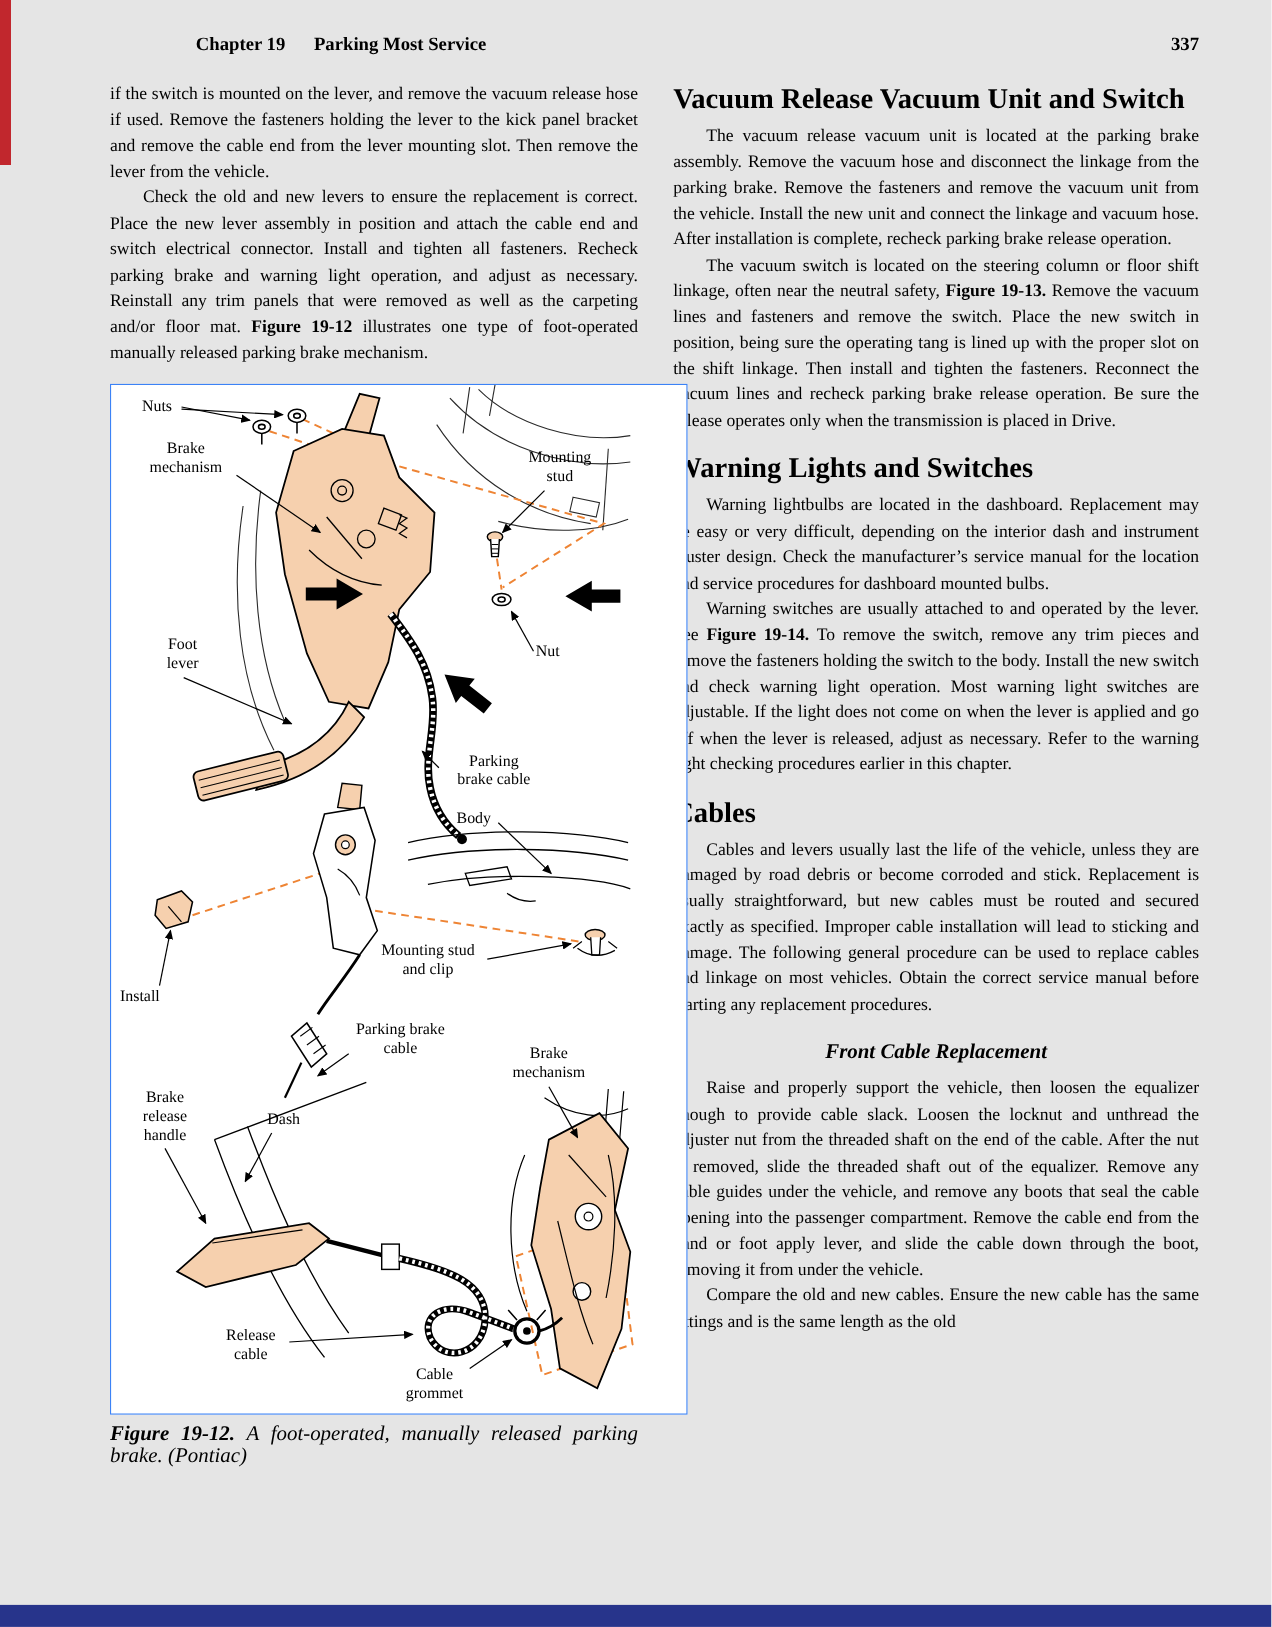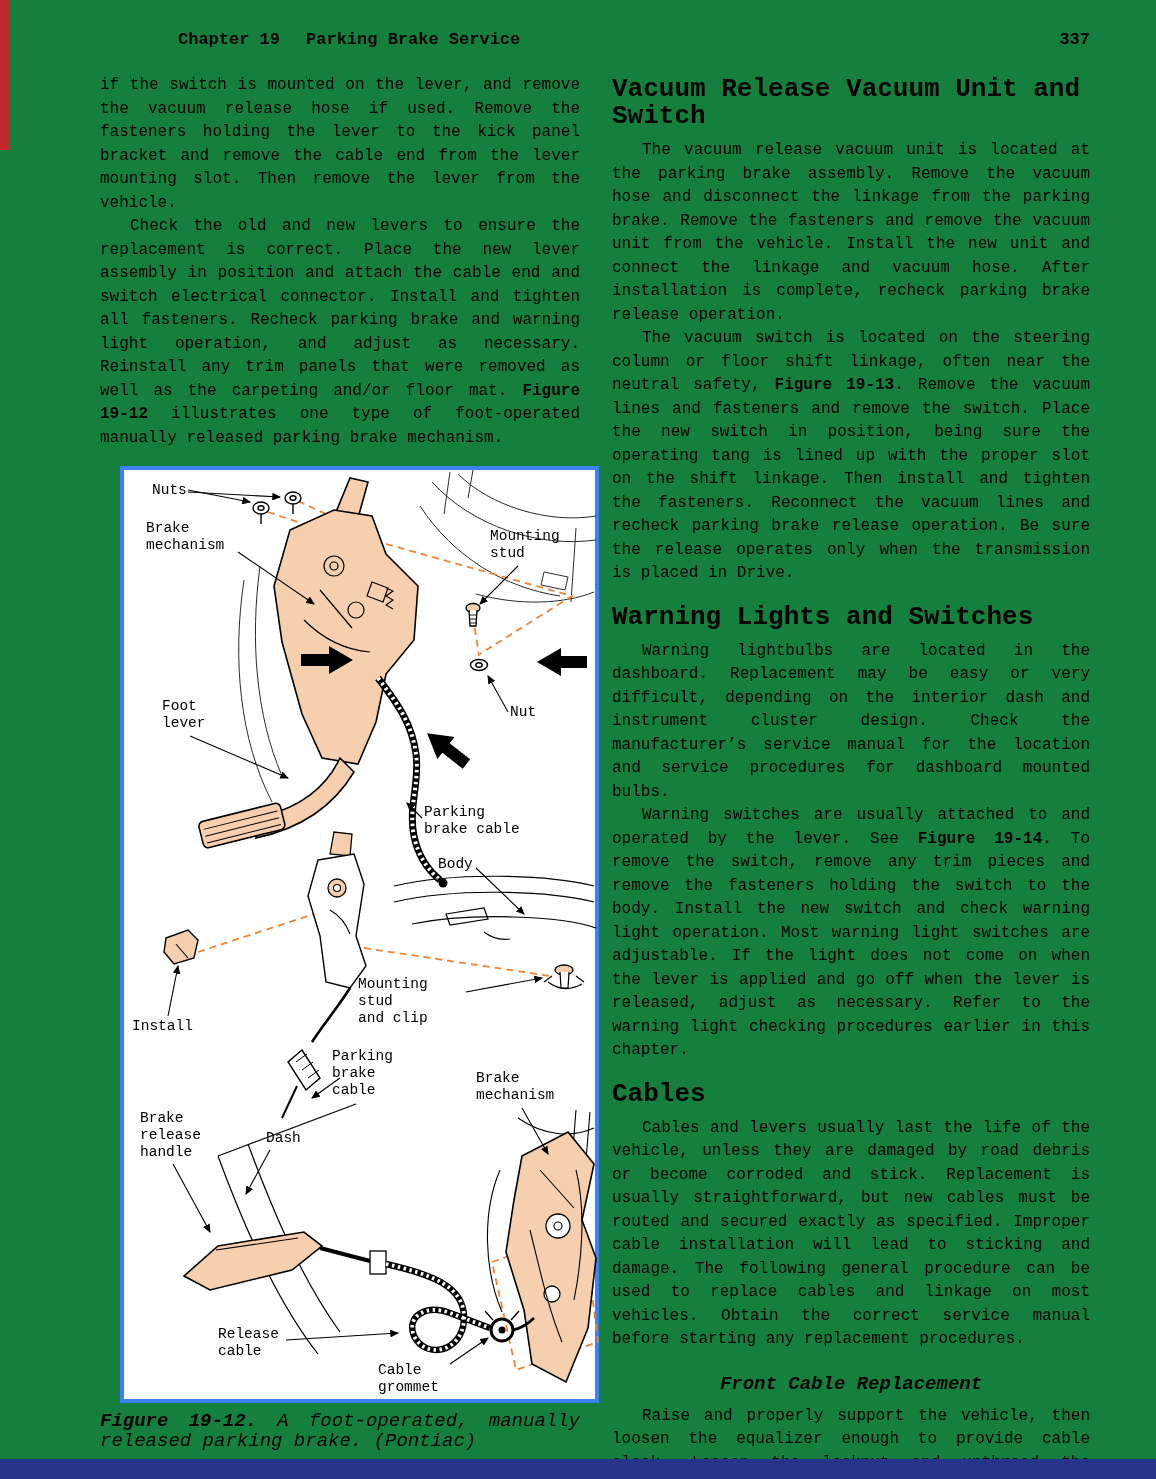--- a/index.html
+++ b/index.html
@@ -1,19 +1,19 @@
 <!DOCTYPE html>
 <html><head>
 <meta charset="utf-8">
 <style>
   * { margin:0; padding:0; box-sizing:border-box; }
   html,body { background:#ffffff; }
   .page {
-    position:relative; width:1156px; height:1479px; background:#15803d;
-    font-family:Liberation Mono, monospace; color:#000; overflow:hidden;
+    position:relative; width:1156px; height:1479px; background:#e5e5e5;
+    font-family:Liberation Serif, serif; color:#000; overflow:hidden;
   }
   .red-bar { position:absolute; left:0; top:0; width:10px; height:150px; background:#c1272d; }
   .blue-bar { position:absolute; left:0; bottom:0; width:100%; height:20px; background:#27348b; }
 
   .header {
     position:absolute; top:30px; left:100px; right:66px;
     display:flex; justify-content:space-between; align-items:baseline;
     font-weight:bold; font-size:17px;
   }
   .header .chapter { padding-left:78px; display:flex; gap:26px; }
@@ -24,37 +24,37 @@
 
   .body-p { font-size:16px; line-height:23.5px; text-align:justify; text-indent:30px; }
   .body-p.no-indent { text-indent:0; }
   .body-p b { font-weight:bold; }
 
   h2.section { font-size:26px; line-height:27px; font-weight:bold; margin:18px 0 9px; }
   h2.section.first { margin-top:2px; }
   h3.subsection { font-size:19px; line-height:24px; font-weight:bold; font-style:italic; text-align:center; margin:20px 0 9px; }
 
   .fig { margin-top:16px; }
-  .fig-box { position:relative; width:479px; height:937px; border:4px solid #3b82f6; background:#fff;margin-left:20px; }
+  .fig-box { position:relative; width:525px; height:937px; border:1px solid #3b82f6; background:#fff; }
   .fig-box svg { position:absolute; left:0; top:0; }
   .fig-label { position:absolute; font-size:14.5px; line-height:17px; white-space:pre-line; color:#000; }
-  .fig-label.ctr { }
+  .fig-label.ctr { text-align:center; }
   .fig-caption { margin-top:8px; font-size:19px; line-height:20px; font-style:italic; text-align:justify; }
   .fig-caption .fig-num { font-weight:bold; }
 </style>
 </head>
 <body>
 
 <div class="page">
   <div class="red-bar"></div>
 
   <header class="header">
     <div class="chapter">
       <span>Chapter 19</span>
-      <span>Parking Brake Service</span>
+      <span>Parking Most Service</span>
     </div>
     <div class="pagenum">337</div>
   </header>
 
   <main class="content">
 
     <section class="col left">
       <p class="body-p no-indent">if the switch is mounted on the lever, and remove the vacuum release hose if used. Remove the fasteners holding the lever to the kick panel bracket and remove the cable end from the lever mounting slot. Then remove the lever from the vehicle.</p>
       <p class="body-p"><span>Check the old and new levers to ensure the replacement is correct. Place the new lever assembly in position and attach the cable end and switch electrical connector. Install and tighten all fasteners. Recheck parking brake and warning light operation, and adjust as necessary. Reinstall any trim panels that were removed as well as the carpeting and/or floor mat. </span><b>Figure 19-12</b><span> illustrates one type of foot-operated manually released parking brake mechanism.</span></p>
 

